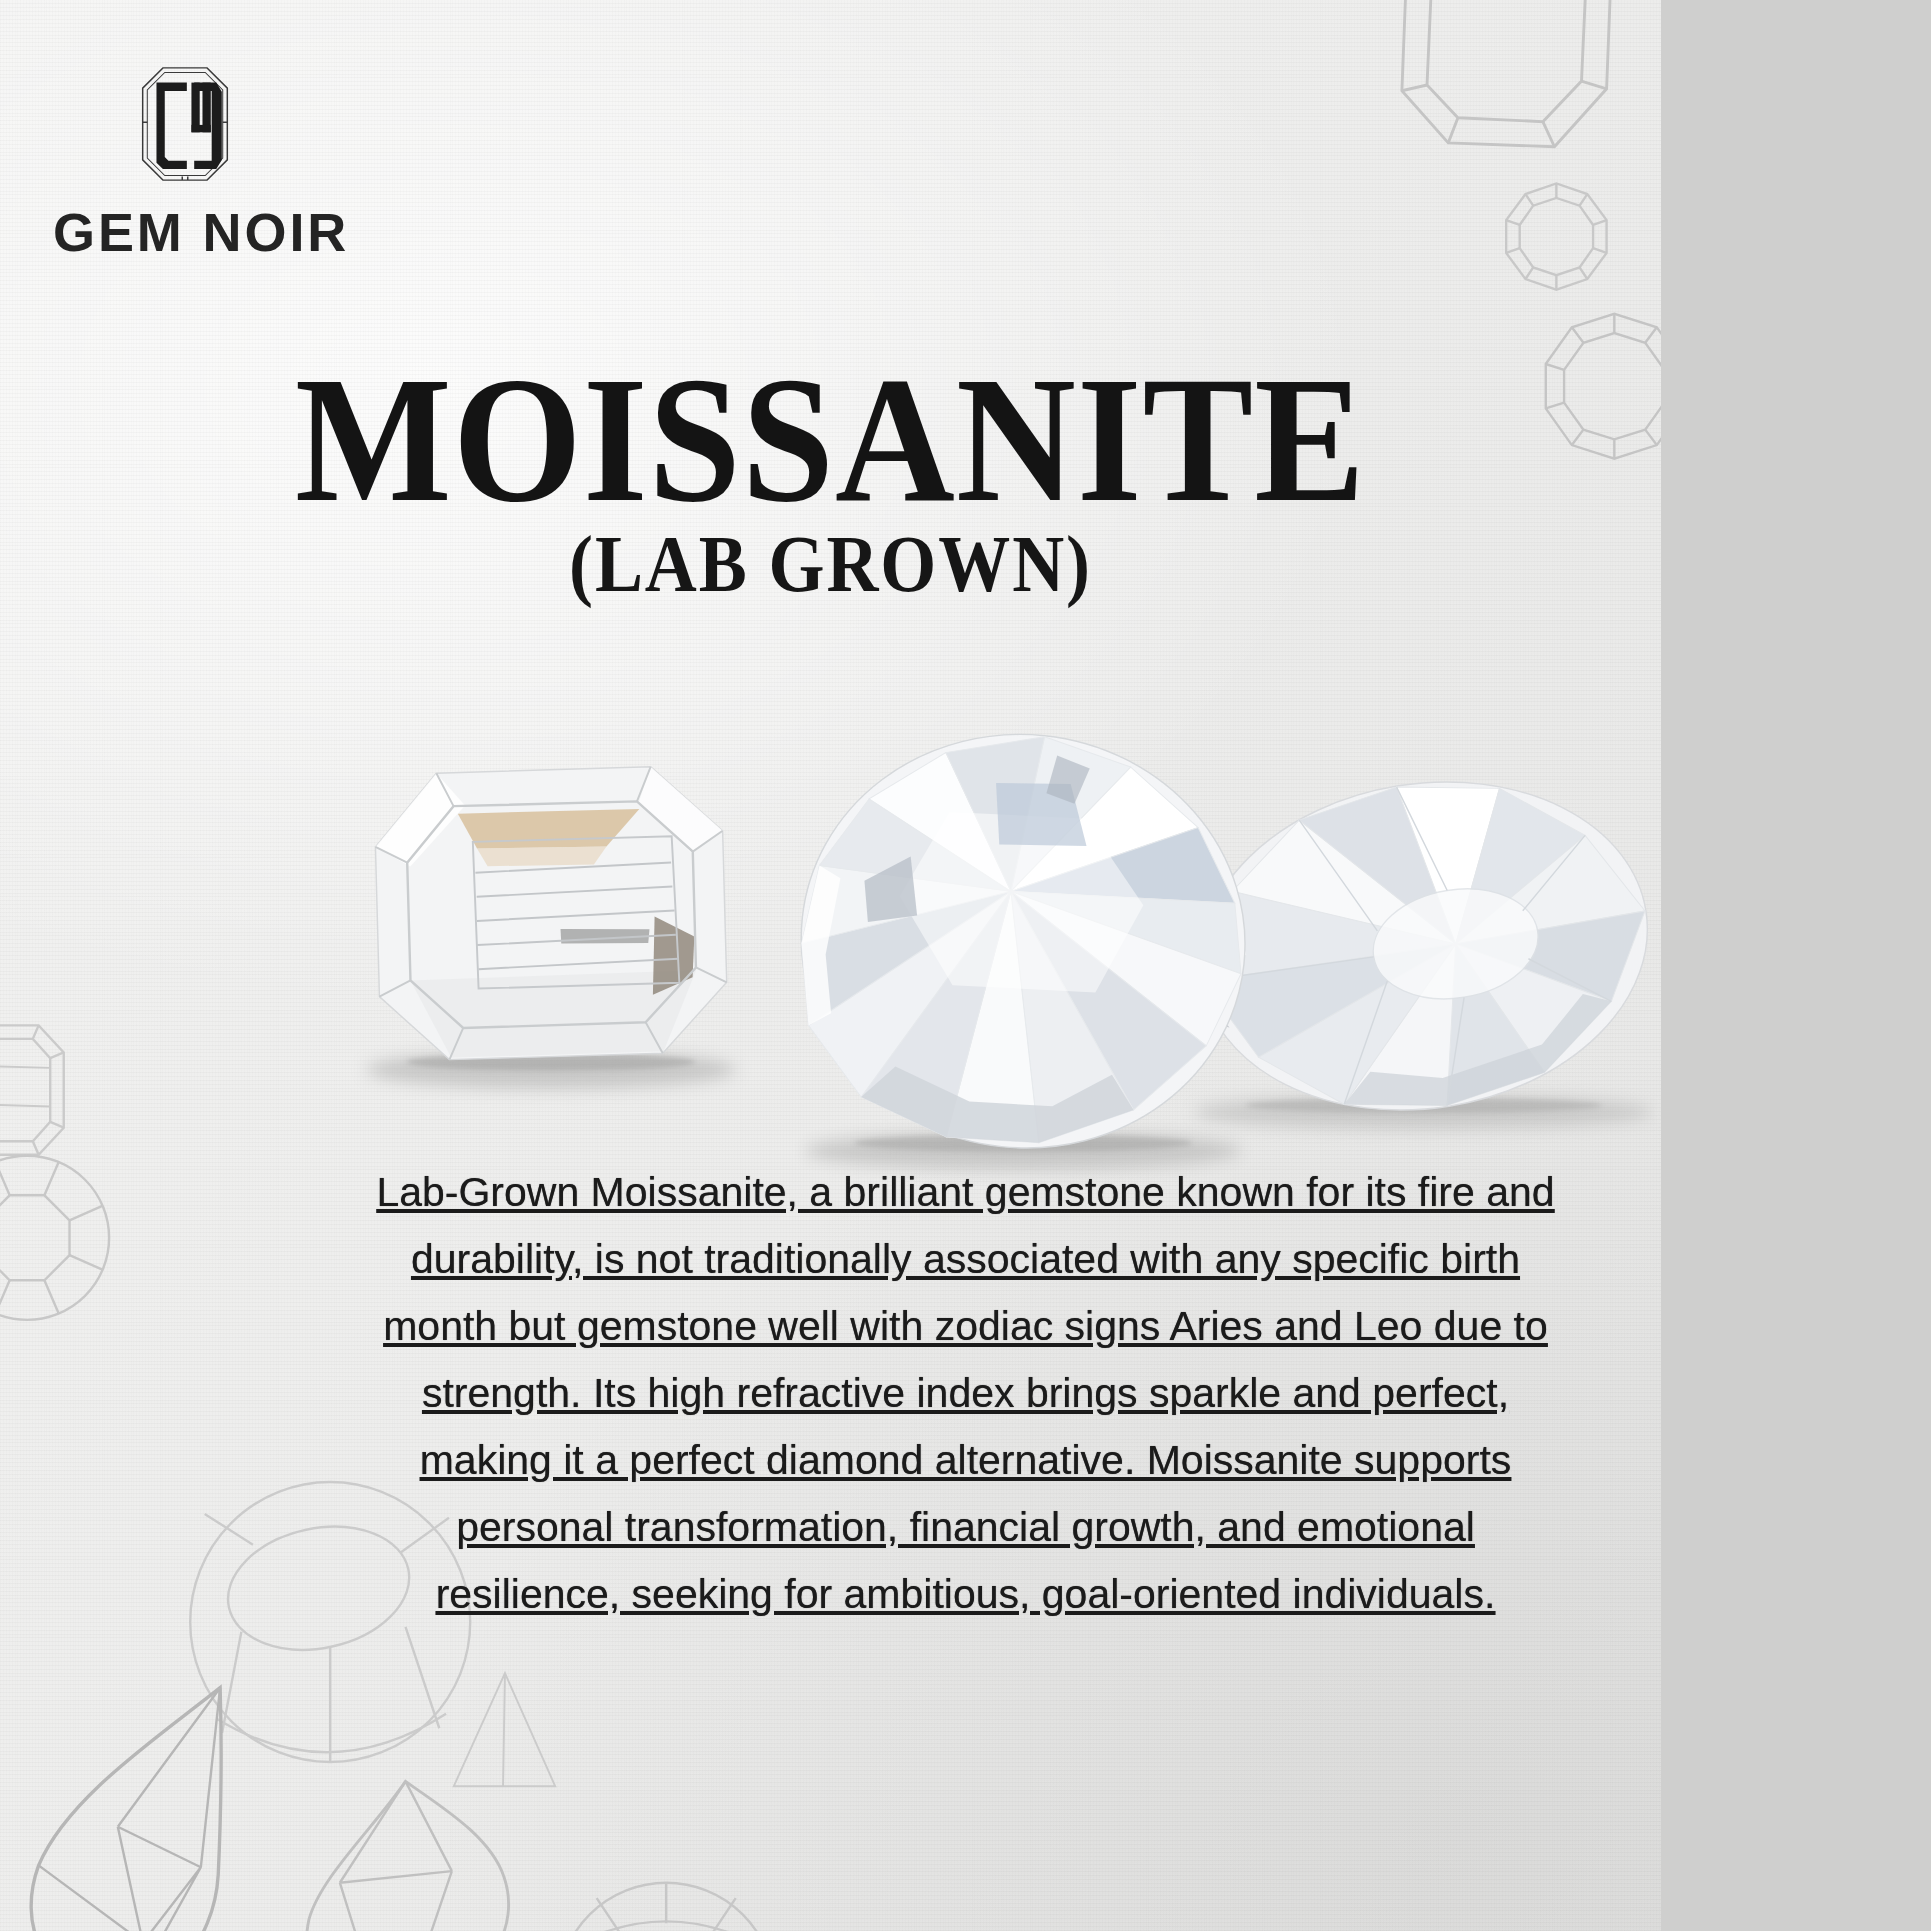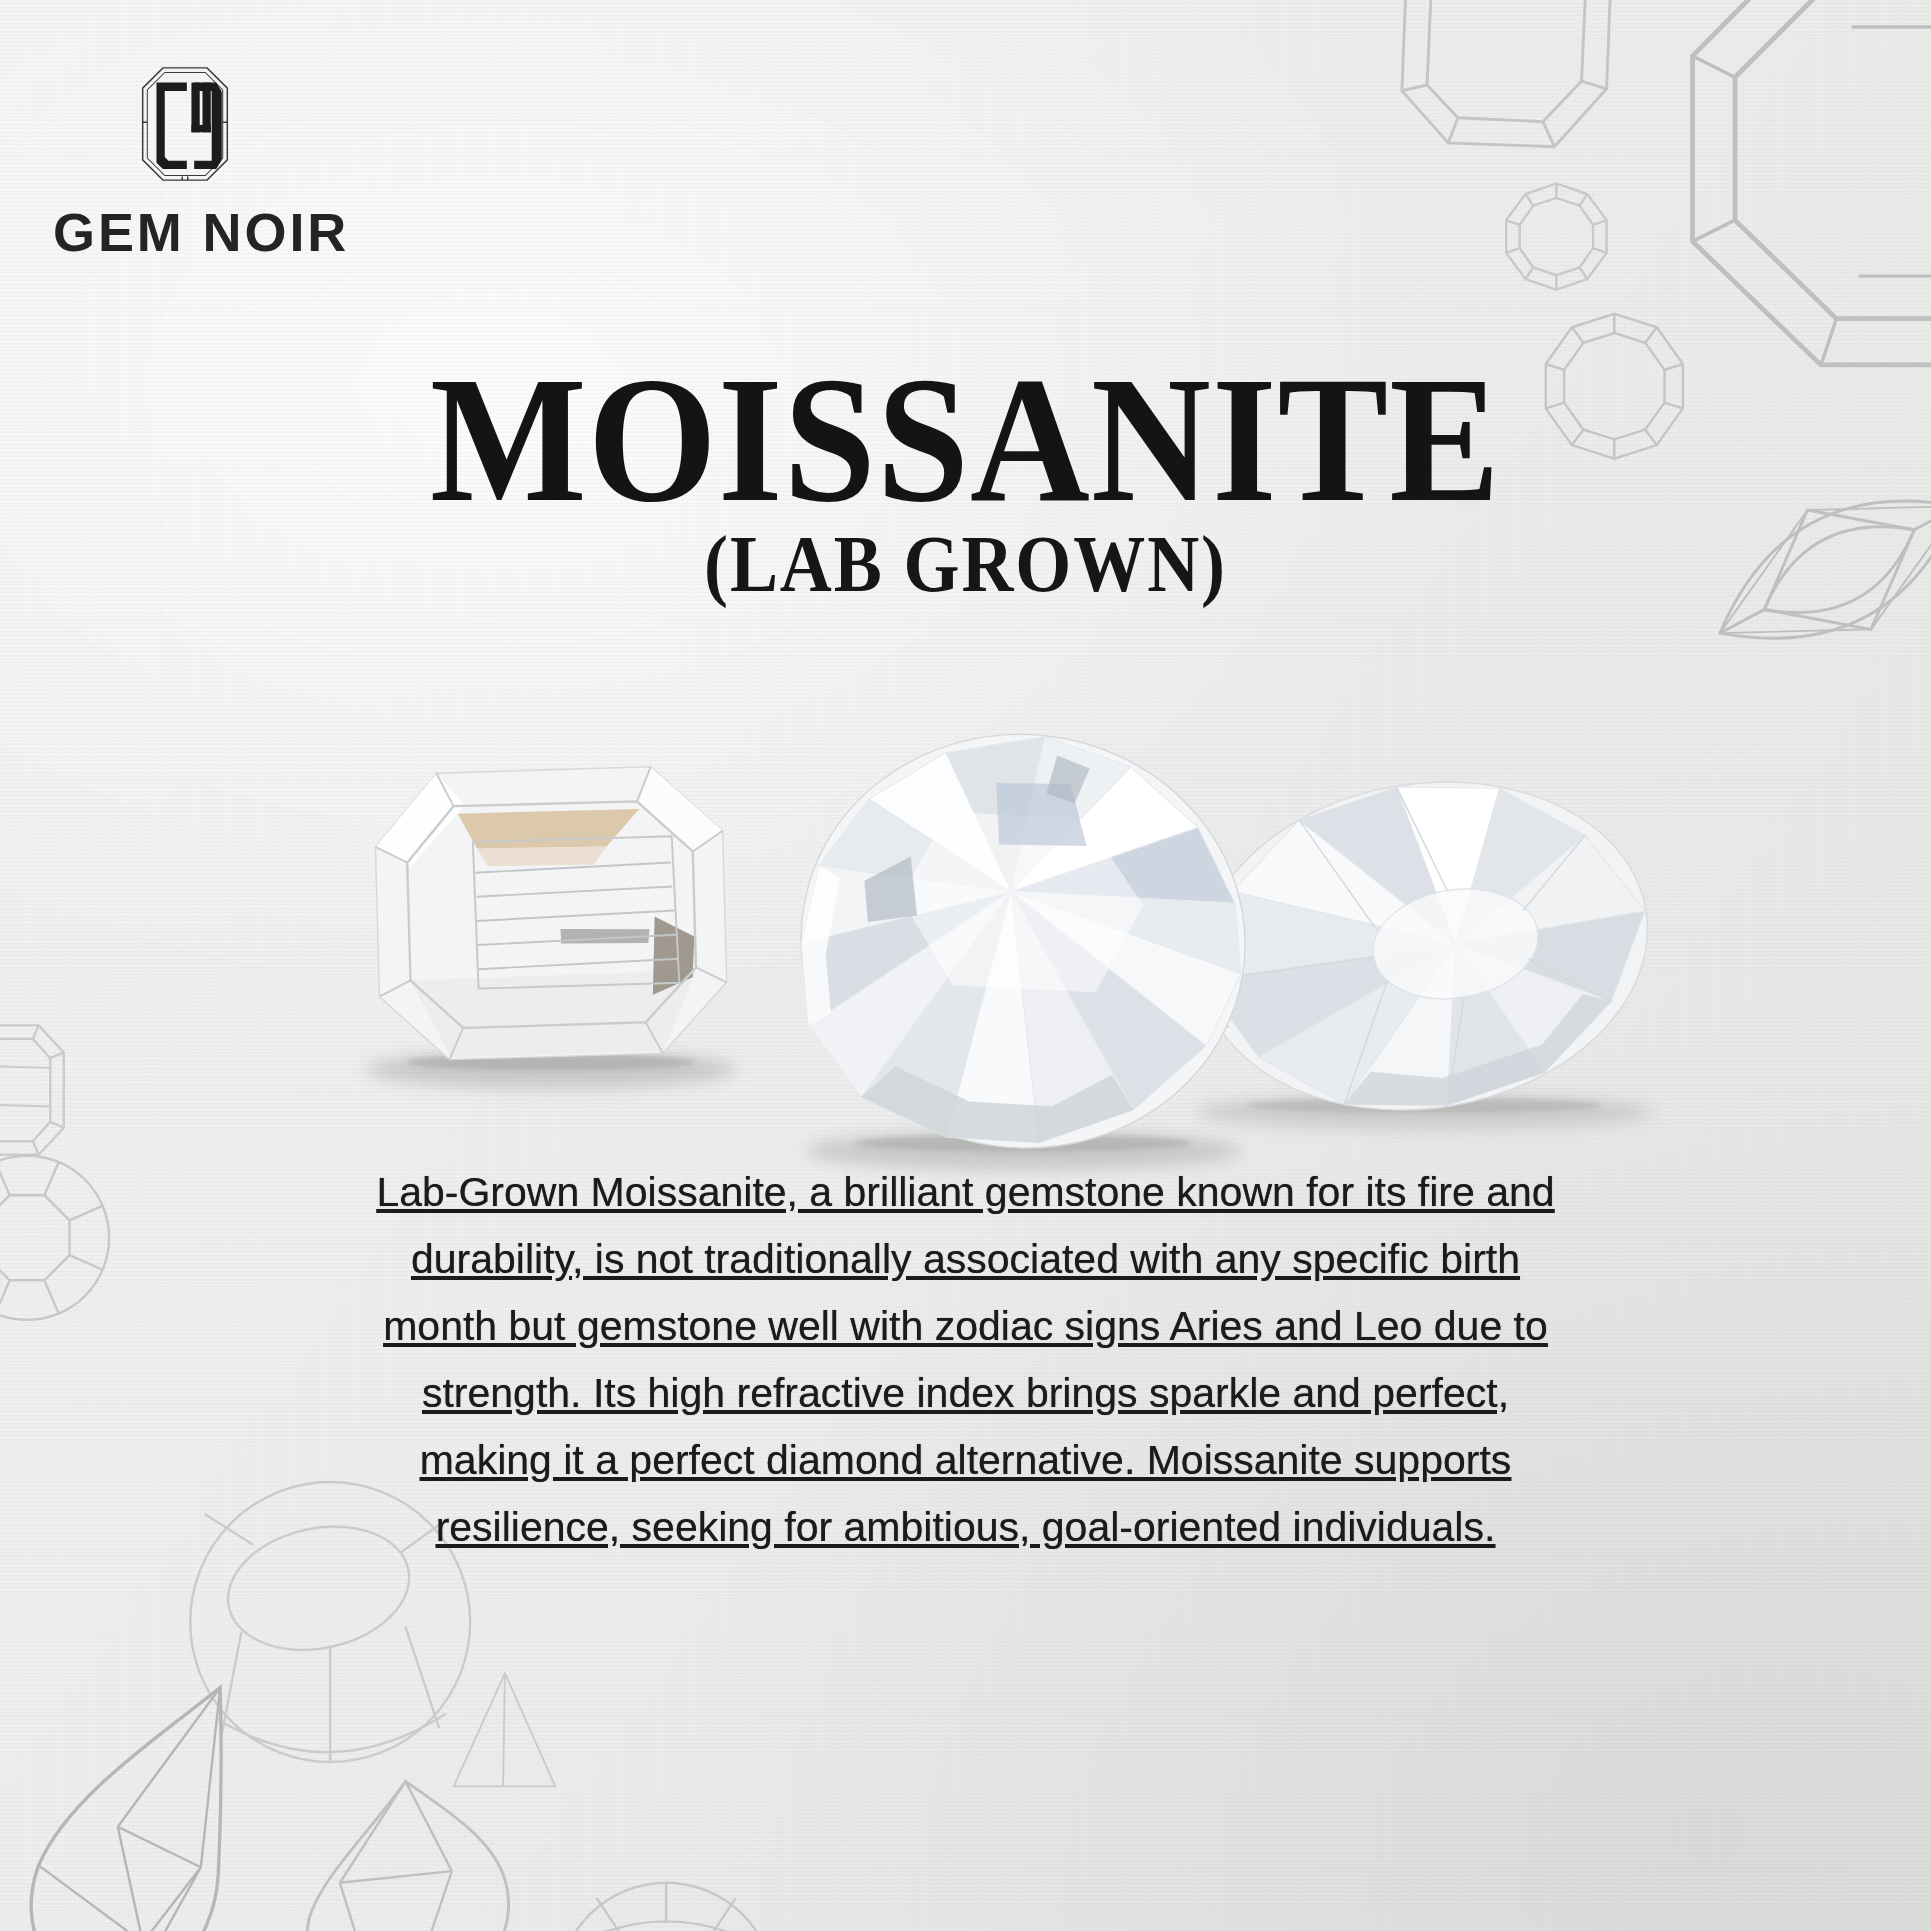--- a/index.html
+++ b/index.html
@@ -1,17 +1,17 @@
 <!DOCTYPE html>
 <html><head>
 <meta charset="utf-8">
 <style>
   html,body{margin:0;padding:0;background:#cfcfce;}
   .canvas{
-    position:relative;width:1931px;height:1931px;overflow:hidden;
+    position:relative;width:1661px;height:1931px;overflow:hidden;
     font-family:"Liberation Sans",sans-serif;
     background:
       radial-gradient(ellipse 1448px 966px at 26% 20%, rgba(255,255,255,.8), rgba(255,255,255,0) 65%),
       radial-gradient(ellipse 1738px 1352px at 88% 95%, rgba(60,60,58,.07), rgba(60,60,58,0) 60%),
       linear-gradient(125deg,#f3f3f2 0%,#ededec 48%,#e5e5e4 100%);
   }
   .texture{
     position:absolute;inset:0;z-index:1;pointer-events:none;
     background:
       repeating-linear-gradient(0deg, rgba(110,110,108,.045) 0 1px, rgba(255,255,255,.03) 1px 1.9px, rgba(0,0,0,0) 1.9px 3.9px),
@@ -242,18 +242,19 @@
         <path d="M180,75 L196,110 M402,80 L386,115 M473,150 L441,170 M469,307 L438,290 M399,377 L383,344 M178,372 L194,340 M109,303 L142,288 M113,148 L145,166" stroke="#c9ccce" stroke-width="2"></path>
       </g>
     </svg>
 
     <div class="body-text">
       <div class="line">Lab-Grown Moissanite, a brilliant gemstone known for its fire and</div>
       <div class="line">durability, is not traditionally associated with any specific birth</div>
       <div class="line">month but gemstone well with zodiac signs Aries and Leo due to</div>
       <div class="line">strength. Its high refractive index brings sparkle and perfect,</div>
       <div class="line">making it a perfect diamond alternative. Moissanite supports</div>
+      <div class="line">personal transformation, financial growth, and emotional</div>
       <div class="line">resilience, seeking for ambitious, goal-oriented individuals.</div>
     </div>
 
   </div>
 </div>
 
 
 </body></html>

